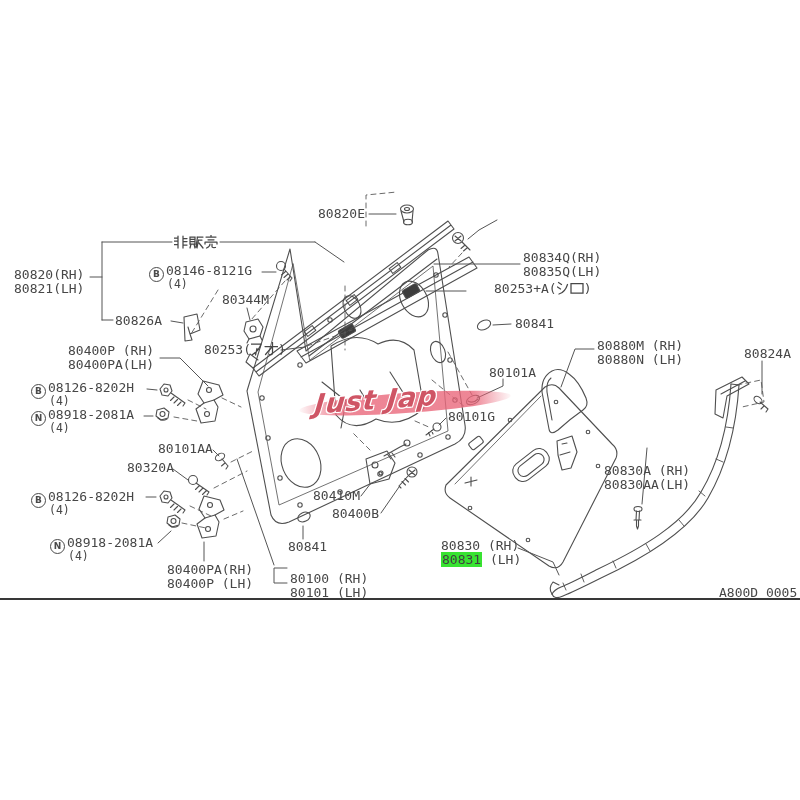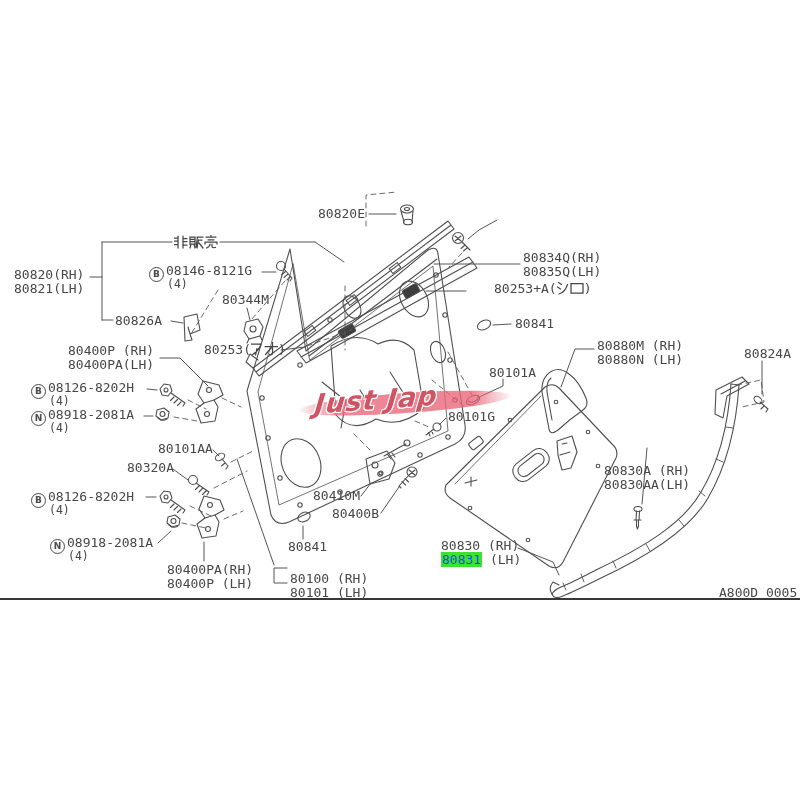--- a/index.html
+++ b/index.html
@@ -17,21 +17,21 @@
       text-shadow:1px 1px 0 #fff,-1px -1px 0 #fff,1px -1px 0 #fff,-1px 1px 0 #fff,0 0 2px #fff;}
   
   #labels{position:absolute;left:0;top:0;width:796px;height:800px;z-index:3;text-decoration:underline;}
   .lbl{position:absolute;color:#474747;font:13px/13.5px "DejaVu Sans Mono",monospace;
        white-space:nowrap;}
   .lbl-line{height:13.5px;}
   .lbl-line.small{font-size:11.5px;}
   .badge{display:inline-block;width:13px;height:13px;border:1.2px solid #4a4a4a;border-radius:50%;
        font:bold 9px/13px "DejaVu Sans",sans-serif;text-align:center;margin-right:2px;
        vertical-align:-2px;color:#4a4a4a;}
-  .hl{background:#38e331;color:#1d4ed8;padding:0 1px;}
+  .hl{background:#38e331;color:#404040;padding:0 1px;}
   .glyph{vertical-align:-2px;}
 </style>
 </head>
 <body>
 
 <div id="stage">
 
 <svg id="art" width="800" height="800" viewBox="0 0 800 800">
   <g stroke="#4f4f4f" stroke-width="1.1" fill="none" stroke-linecap="round" stroke-linejoin="round">
 

